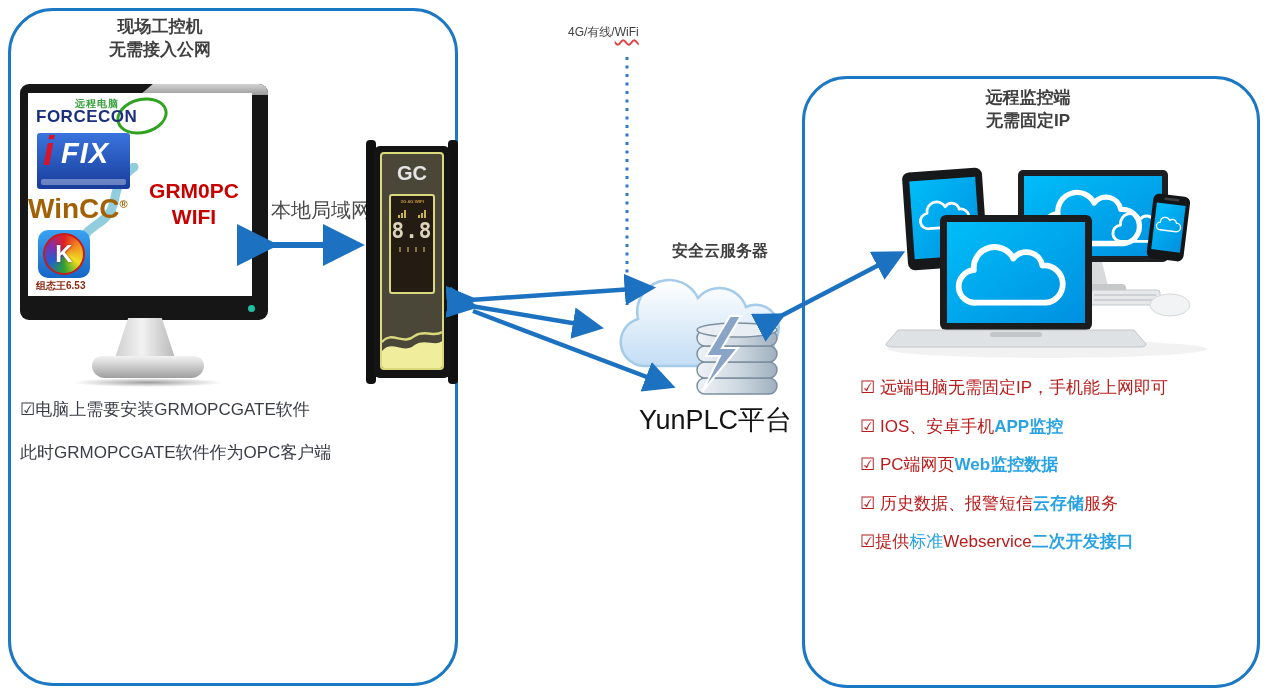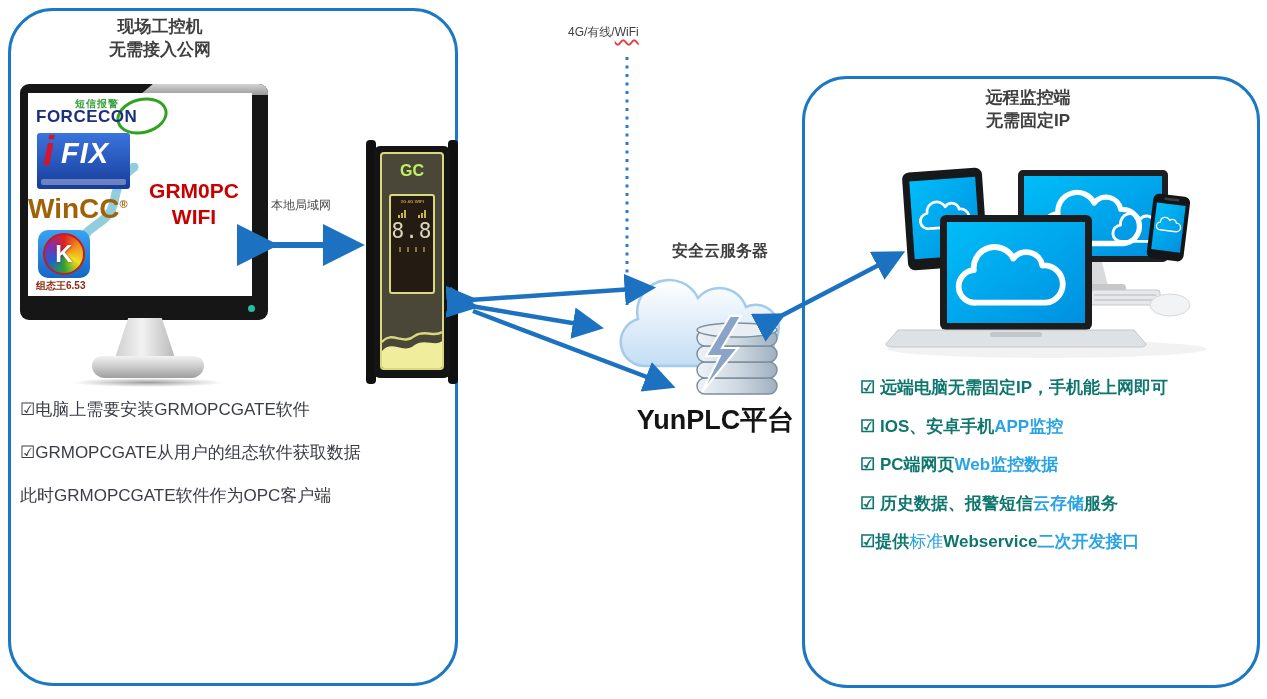--- a/index.html
+++ b/index.html
@@ -45,55 +45,55 @@
       background:linear-gradient(180deg,#3aa2f2,#1566c6);display:flex;align-items:center;justify-content:center;}
   .kv-circle{width:38px;height:38px;border-radius:50%;
       background:conic-gradient(#e02020,#f09020,#f0e020,#30a030,#2060d0,#8030b0,#e02020);
       display:flex;align-items:center;justify-content:center;border:2px solid #c81a1a;}
   .kv-k{color:#fff;font-weight:bold;font-size:24px;text-shadow:0 0 2px #901010;}
   .kv-caption{left:8px;top:186px;font-size:10px;color:#8a2c12;font-weight:bold;}
   .grm-red{left:112px;top:85px;width:108px;text-align:center;color:#c80000;font-weight:bold;
            font-size:21px;line-height:26px;white-space:pre-line;}
 
   
-  .lan-label{left:271px;top:197px;font-size:12px;color:#4a4a4a;}
+  .lan-label{left:271px;top:197px;font-size:20px;color:#4a4a4a;}
 
   
   .gc-rail{background:#101010;border-radius:4px;width:10px;height:244px;top:140px;}
   .gc-body{left:374px;top:146px;width:76px;height:232px;background:#141414;border-radius:6px;}
   .gc-panel{position:absolute;left:6px;top:6px;right:6px;bottom:8px;background:#4a4738;
             border:2px solid #d9d97c;border-radius:4px;overflow:hidden;}
-  .gc-label{position:absolute;left:0;right:0;top:8px;text-align:center;color:#bef264;
-            font-weight:bold;font-size:16px;}
+  .gc-label{position:absolute;left:0;right:0;top:8px;text-align:center;color:#e5e5e5;
+            font-weight:bold;font-size:20px;}
   .gc-display{position:absolute;left:7px;top:40px;width:42px;height:96px;background:#241b13;
               border:2px solid #d9d97c;border-radius:3px;}
   .gc-net{margin-top:3px;text-align:center;color:#c89a40;font-size:8px;white-space:nowrap;
           transform:scale(.55);transform-origin:center top;font-weight:bold;}
   .gc-bars{display:flex;justify-content:space-between;padding:0 7px;margin-top:2px;}
   .bar-group{display:flex;align-items:flex-end;gap:1px;}
   .bar-group i{display:block;width:2px;background:#c8b44a;}
   .gc-digits{text-align:center;color:#ddd3bb;font-family:"DejaVu Sans Mono",monospace;
-             font-weight:normal;font-size:21px;margin-top:1px;letter-spacing:1px;}
+             font-weight:bold;font-size:21px;margin-top:1px;letter-spacing:1px;}
   .gc-ticks{display:flex;justify-content:space-around;padding:0 5px;margin-top:4px;}
   .gc-ticks i{display:block;width:2px;height:5px;background:#8a7340;}
   .gc-wave{position:absolute;left:0;bottom:0;width:100%;height:44px;}
 
   
   .link-label{left:568px;top:24px;font-size:12px;color:#3f3f3f;}
   .wavy{text-decoration:underline;text-decoration-style:wavy;text-decoration-color:#e04040;
         text-decoration-thickness:1.5px;text-underline-offset:3px;}
   .cloud-title{left:640px;top:241px;width:160px;text-align:center;font-size:16px;font-weight:bold;color:#3f3f3f;}
-  .platform-label{left:618px;top:402px;width:195px;text-align:center;font-size:27px;font-weight:bold;color:#141414;}
+  .platform-label{left:618px;top:402px;width:195px;text-align:center;font-size:27px;font-weight:normal;color:#141414;}
 
   
   .left-list{left:20px;top:398px;width:425px;}
   .left-list .li{font-size:17px;color:#3b3d45;margin-bottom:20px;white-space:nowrap;}
   .right-list{left:860px;top:376px;width:390px;}
   .right-list .li{font-size:17px;margin-bottom:15.5px;white-space:nowrap;}
-  .seg-d{color:#0f766e;font-weight:bold;}
+  .seg-d{color:#b91c1c;}
   .seg-b{color:#29a3e3;}
   .seg-bb{color:#29a3e3;font-weight:bold;}
 
   svg{display:block;}
   .overlay{left:0;top:0;pointer-events:none;}
 </style>
 </head>
 <body>
 
 <div class="canvas">
@@ -102,21 +102,21 @@
   <div class="box-title abs" style="left:50px;top:15px;width:220px;">现场工控机
 无需接入公网</div>
 
   <div class="abs mon-frame">
     <div class="abs mon-gloss"></div>
     <div class="abs mon-screen">
       <svg class="abs swoosh" viewBox="0 0 80 100">
         <path d="M66,4 C36,26 58,44 28,62 C16,70 8,82 4,94" stroke="#7fc4d8" stroke-width="9" fill="none" opacity="0.85" stroke-linecap="round"></path>
       </svg>
       <div class="abs fc-ring"></div>
-      <div class="abs fc-small">短信报警</div>
+      <div class="abs fc-small">远程电脑</div>
       <div class="abs fc-main">FORCECON</div>
       <div class="abs ifix">
         <span class="ifix-i">i</span>
         <span class="ifix-fix">FIX</span>
         <span class="ifix-bar"></span>
       </div>
       <div class="abs wincc"><span>WinCC</span><sup>®</sup></div>
       <div class="abs kv">
         <div class="kv-circle">
           <span class="kv-k">K</span>
@@ -163,21 +163,20 @@
       </div>
       <svg class="gc-wave" viewBox="0 0 70 44" preserveAspectRatio="none">
         <path d="M0,18 C12,6 24,22 38,12 C50,5 62,14 70,8" stroke="#d9d97c" stroke-width="2.5" fill="none"></path>
         <path d="M0,27 C12,15 24,31 38,21 C50,14 62,23 70,17 L70,44 L0,44 Z" fill="#f0ee9c"></path>
       </svg>
     </div>
   </div>
 
   <div class="abs left-list">
     <div class="li">☑电脑上需要安装GRMOPCGATE软件</div>
-    <div class="li">☑GRMOPCGATE从用户的组态软件获取数据</div>
     <div class="li">此时GRMOPCGATE软件作为OPC客户端</div>
   </div>
 
   <div class="abs link-label"><span>4G/有线/</span><span class="wavy">WiFi</span></div>
 
   <div class="abs cloud-title">安全云服务器</div>
 
   <svg class="abs" style="left:608px;top:258px;" width="200" height="150" viewBox="0 0 200 150">
     <defs>
       <linearGradient id="cg" x1="0" y1="0" x2="0" y2="1">

